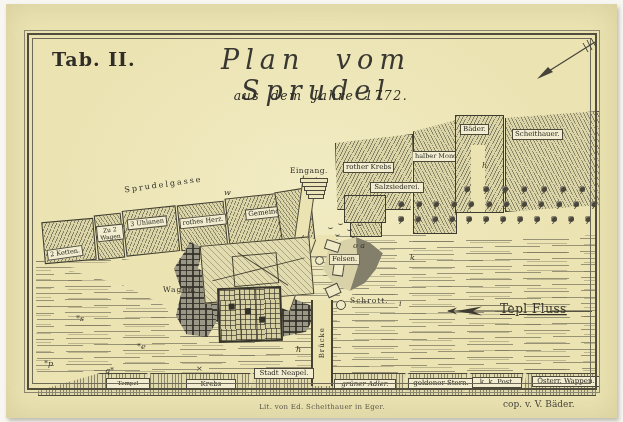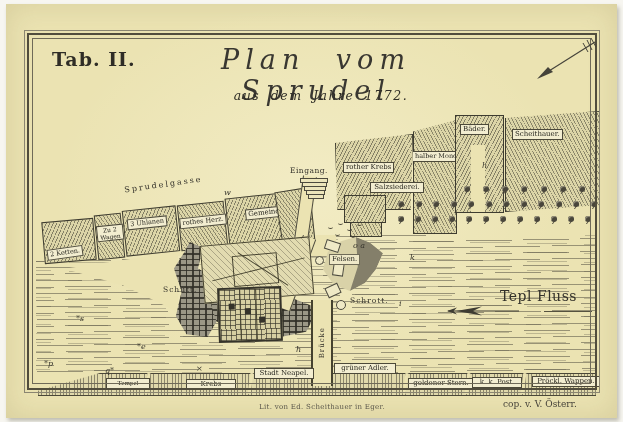--- a/index.html
+++ b/index.html
@@ -225,42 +225,42 @@
     <div class="bit" style="left:327px;top:257px;width:9px;height:13px;transform:rotate(8deg);"></div>
     <div class="bit" style="left:320px;top:281px;width:12px;height:9px;transform:rotate(-25deg);"></div>
     <div class="bit round" style="left:309px;top:252px;width:7px;height:7px;"></div>
     <div class="bit round" style="left:330px;top:296px;width:8px;height:8px;"></div>
 
     <div id="felsen-rock">
       <div id="felsen-shade"></div>
     </div>
     <span class="lblbox" style="left:323px;top:250px;border-color:#6f6b58;background:#eee8c8;">Felsen.</span>
 
-    <span class="maplabel" style="left:157px;top:281px;font-size:7.5px;">Schutt.</span>
+    <span class="maplabel" style="left:157px;top:281px;font-size:7.5px;">Wagen.</span>
     <span class="maplabel" style="left:344px;top:292px;font-size:7.5px;">Schrott.</span>
-    <span class="maplabel" style="left:494px;top:284px;font-size:14px;letter-spacing:.5px;">Tepl Fluss</span>
+    <span class="maplabel" style="left:494px;top:298px;font-size:12px;letter-spacing:.5px;text-decoration:underline;">Tepl Fluss</span>
     <div id="tepl-dash"></div>
 
     <svg style="left:438px;top:299px;" width="78" height="16" viewBox="0 0 78 16">
       <line x1="75" y1="8" x2="4" y2="8" stroke="#3e3c32" stroke-width="1"></line>
       <polygon points="12,8 38,3.5 29,8 38,12.5" fill="#3e3c32"></polygon>
       <polygon points="3,8 13,4.5 9.5,8 13,11.5" fill="#3e3c32"></polygon>
     </svg>
 
     <div id="bridge">
       <span id="bridge-label">Brücke</span>
     </div>
 
     <span class="lblbox" style="left:100px;top:374px;width:38px;font-family:Liberation Serif, serif;">Tempel</span>
     <span class="lblbox" style="left:180px;top:375px;width:44px;">Krebs</span>
     <span class="lblbox" style="left:248px;top:364px;width:54px;">Stadt Neapel.</span>
-    <span class="lblbox" style="left:328px;top:359px;width:56px;">grüner Adler.</span>
+    <span class="lblbox" style="left:328px;top:375px;width:56px;font-style:italic;">grüner Adler.</span>
     <span class="lblbox" style="left:402px;top:374px;width:60px;">goldener Stern.</span>
     <span class="lblbox" style="left:466px;top:373px;width:44px;">k. k. Post.</span>
-    <span class="lblbox" style="left:526px;top:372px;width:62px;">Pröckl. Wappen.</span>
+    <span class="lblbox" style="left:526px;top:372px;width:62px;">Österr. Wappen.</span>
 
     <span class="marker" style="left:476px;top:157px;">h</span>
     <span class="marker" style="left:290px;top:341px;">h</span>
     <span class="marker" style="left:404px;top:249px;">k</span>
     <span class="marker" style="left:393px;top:295px;">i</span>
     <span class="marker" style="left:70px;top:310px;">*s</span>
     <span class="marker" style="left:131px;top:338px;">*e</span>
     <span class="marker" style="left:38px;top:355px;">*p</span>
     <span class="marker" style="left:99px;top:362px;">q*</span>
     <span class="marker" style="left:190px;top:360px;">×</span>
@@ -273,19 +273,19 @@
 
     <svg style="left:523px;top:32px;z-index:42;" width="72" height="46" viewBox="0 0 72 46">
       <line x1="66" y1="6" x2="12" y2="40" stroke="#45433a" stroke-width="1.2"></line>
       <polygon points="8,43 24,36 19,31" fill="#45433a"></polygon>
       <line x1="58" y1="4" x2="63" y2="14" stroke="#45433a" stroke-width="1"></line>
       <line x1="54" y1="7" x2="59" y2="16" stroke="#45433a" stroke-width="1"></line>
       <line x1="62" y1="2" x2="67" y2="11" stroke="#45433a" stroke-width="1"></line>
     </svg>
 
     <div id="credit-left" class="credit">Lit. von Ed. Scheithauer in Eger.</div>
-    <div id="credit-right" class="credit">cop. v. V. Österr.</div>
+    <div id="credit-right" class="credit">cop. v. V. Bäder.</div>
 
     <div class="frame f-outer"></div>
     <div class="frame f-mid"></div>
     <div class="frame f-inner"></div>
   </div>
 </div>
 
 </body></html>

